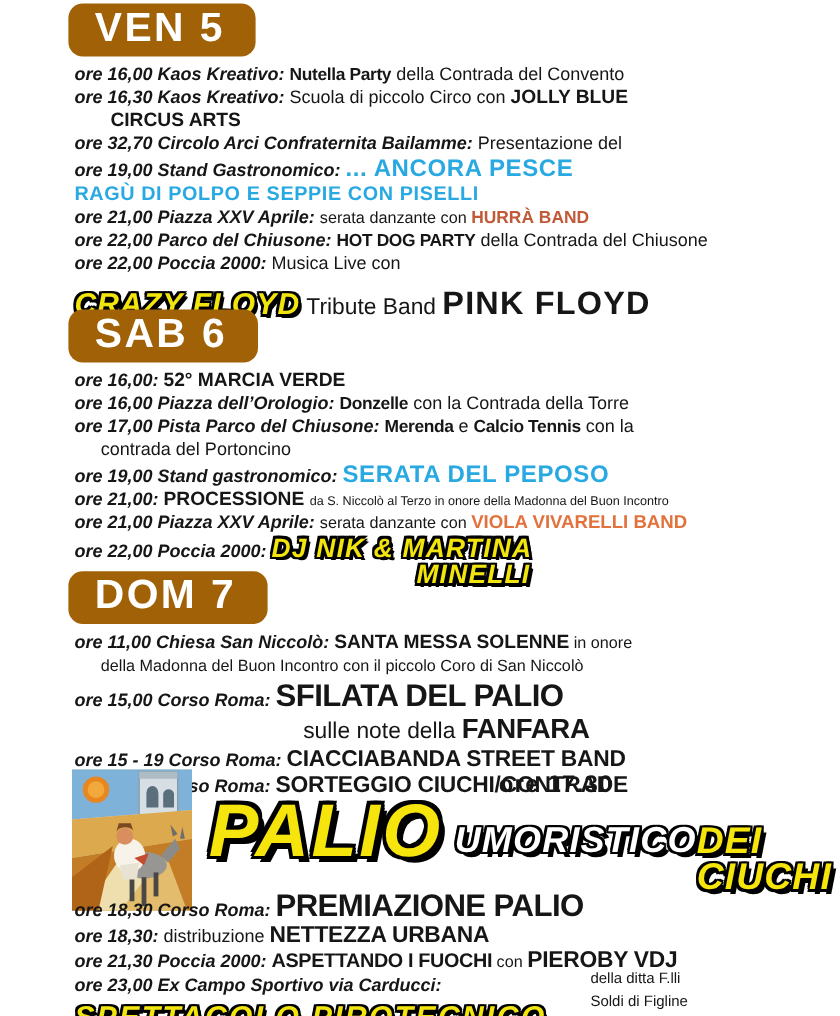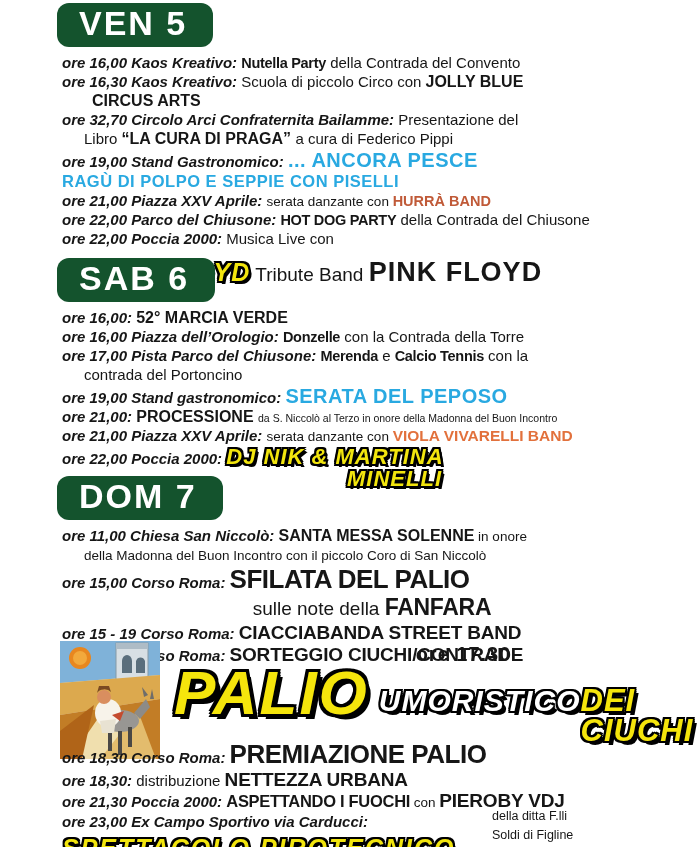--- a/index.html
+++ b/index.html
@@ -2,21 +2,21 @@
 <html><head>
 <meta charset="utf-8">
 <style>
   html,body{margin:0;padding:0;background:#ffffff;}
   .poster{
     position:relative;width:700px;height:847px;background:#ffffff;overflow:hidden;
     font-family:"Liberation Sans", sans-serif;color:#161616;
   }
   .sec{position:absolute;left:57px;}
   .day-badge{
-    display:inline-block;background:#14532d;color:#ffffff;
+    display:inline-block;background:#a16207;color:#ffffff;
     font-weight:900;font-size:34px;letter-spacing:2px;
     padding:3px 26px 7px 22px;border-radius:12px;line-height:1;
   }
   .events{margin:7px 0 0 5px;}
   .line{line-height:1.12;margin:0 0 1px 0;white-space:nowrap;}
   .line.crazy{margin-top:9px;}
   .line.dj{line-height:1.0;}
   .line.dj2{line-height:0.95;}
   .line.fuochi{margin-top:4px;}
 
@@ -81,21 +81,20 @@
 
   <section class="sec" style="top:3px">
     <div class="day-badge">
       <span>VEN 5</span>
     </div>
     <div class="events">
         <div class="line"><span class="s-time">ore 16,00 Kaos Kreativo: </span><span class="s-boldcond">Nutella Party</span><span class="s-plain"> della Contrada del Convento</span></div>
         <div class="line"><span class="s-time">ore 16,30 Kaos Kreativo: </span><span class="s-plain">Scuola di piccolo Circo con </span><span class="s-bold">JOLLY BLUE</span></div>
         <div class="line" style="padding-left: 30px;"><span class="s-bold">CIRCUS ARTS</span></div>
         <div class="line"><span class="s-time">ore 32,70 Circolo Arci Confraternita Bailamme: </span><span class="s-plain">Presentazione del</span></div>
-        <div class="line" style="padding-left: 22px;"><span class="s-plain">Libro </span><span class="s-bold">“LA CURA DI PRAGA” </span><span class="s-plain">a cura di Federico Pippi</span></div>
         <div class="line"><span class="s-time">ore 19,00 Stand Gastronomico: </span><span class="s-blueLg">... ANCORA PESCE</span></div>
         <div class="line"><span class="s-blue">RAGÙ DI POLPO E SEPPIE CON PISELLI</span></div>
         <div class="line"><span class="s-time">ore 21,00 Piazza XXV Aprile: </span><span class="s-cond">serata danzante con </span><span class="s-orange">HURRÀ BAND</span></div>
         <div class="line"><span class="s-time">ore 22,00 Parco del Chiusone: </span><span class="s-boldcond">HOT DOG PARTY</span><span class="s-plain"> della Contrada del Chiusone</span></div>
         <div class="line"><span class="s-time">ore 22,00 Poccia 2000: </span><span class="s-plain">Musica Live con</span></div>
         <div class="line crazy"><span class="s-yellowXL">CRAZY FLOYD</span><span class="s-plainLg">  Tribute Band </span><span class="s-pink">PINK FLOYD</span></div>
       </div>
   </section>
 
   <section class="sec" style="top:258px">

